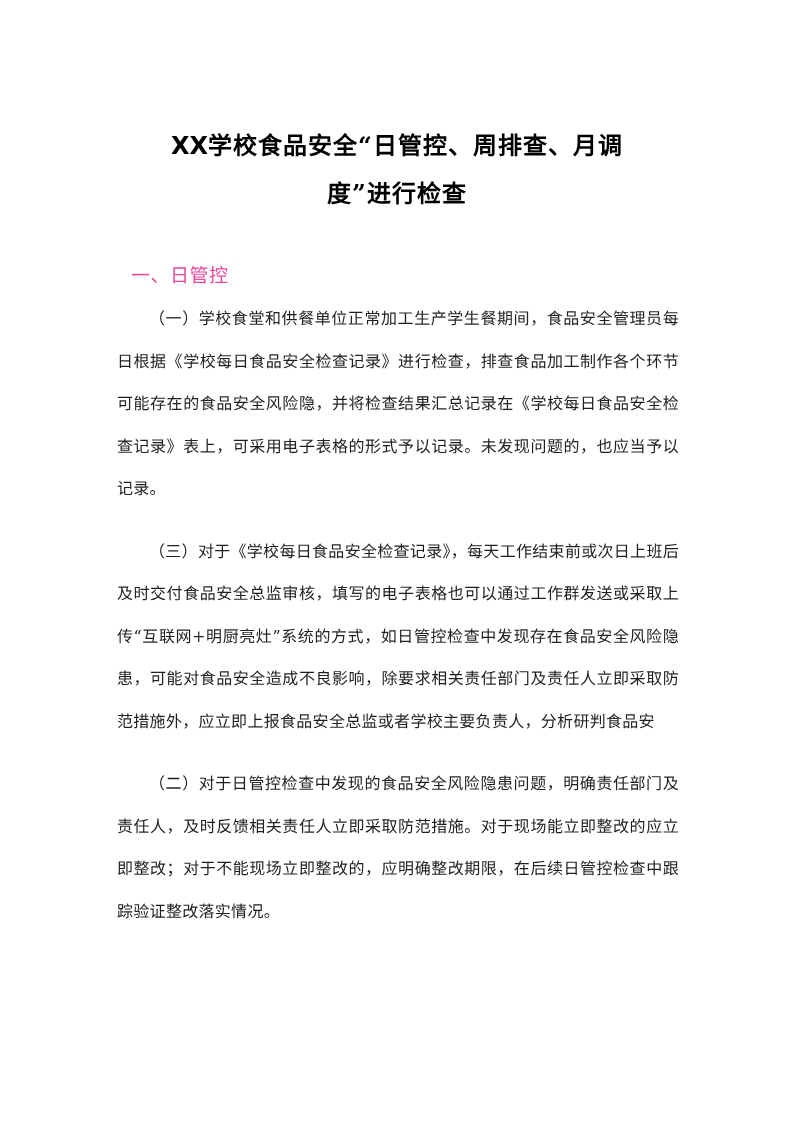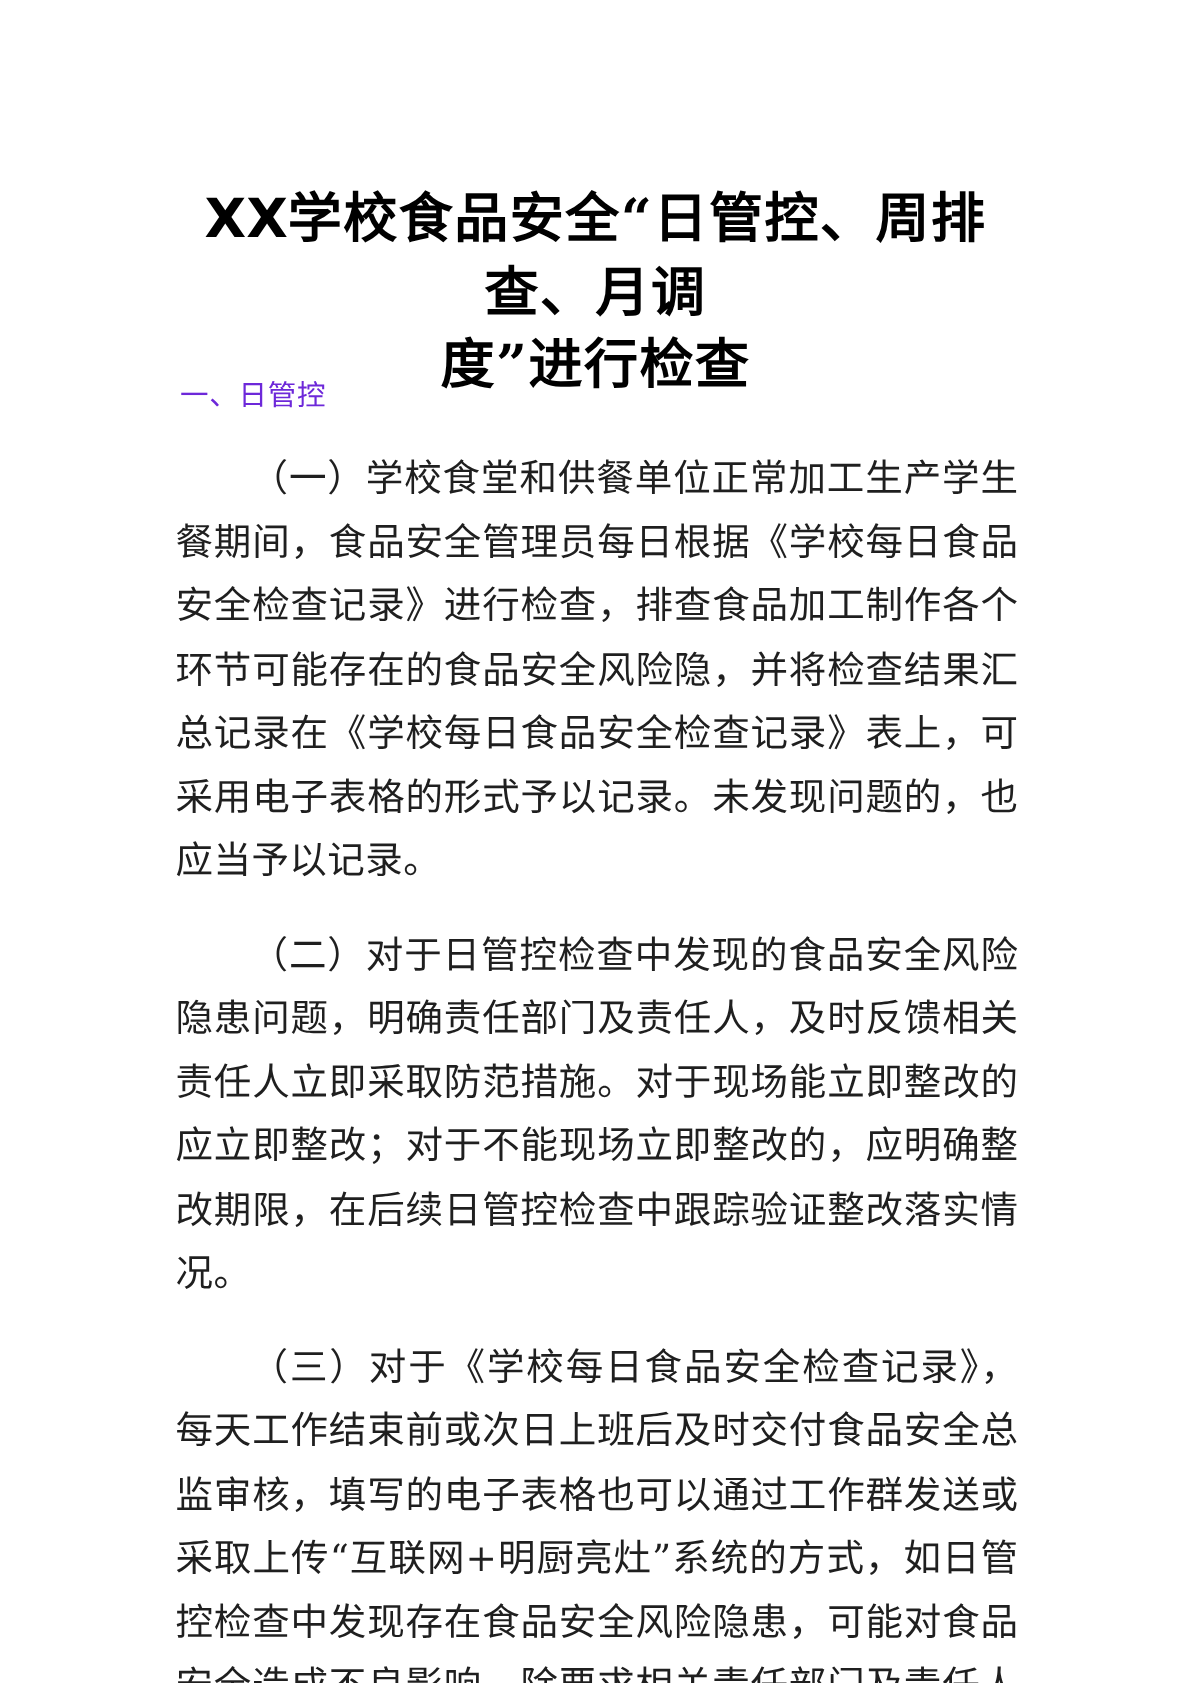--- a/index.html
+++ b/index.html
@@ -30,61 +30,61 @@
   .doc-title {
     margin: 0;
     padding: 0;
     position: absolute;
     top: 122px;
     left: 0;
     width: 560px;
     text-align: center;
     font-family: "DejaVu Serif", "Liberation Serif", serif;
     font-weight: bold;
-    font-size: 36px;
+    font-size: 24px;
     line-height: 48px;
     letter-spacing: 1px;
     color: #000000;
     word-break: break-all;
   }
   .doc-title .latin {
     font-family: "DejaVu Sans", "Liberation Sans", sans-serif;
     font-weight: bold;
     letter-spacing: 0px;
   }
 
   
   .section-heading {
     position: absolute;
     top: 248px;
     left: 0;
-    margin: 3px;
+    margin: 14px;
     padding: 0;
     font-family: Liberation Sans, sans-serif;
     font-size: 19px;
     line-height: 28px;
     font-weight: normal;
-    color: #6d28d9;
+    color: #ec4899;
     letter-spacing: 0.5px;
   }
 
   
   .para-flow {
     position: absolute;
     top: 298px;
     left: 0;
     width: 562px;
   }
 
   p.para {
     margin: 0 0 20px 0;
     padding: 0;
     text-indent: 2em;
     font-family: "DejaVu Serif", "Liberation Serif", serif;
-    font-size: 25px;
+    font-size: 16px;
     line-height: 42.5px;
     color: #1f1f1f;
     text-align: justify;
     text-justify: inter-ideograph;
     letter-spacing: 0.3px;
     word-break: break-all;
   }
   p.para:last-child { margin-bottom: 0; }
 </style>
 </head>
@@ -96,19 +96,19 @@
 
     <h1 class="doc-title">
       <span class="latin">XX</span><span>学校食品安全“日管控、周排查、月调</span><br>
       <span>度”进行检查</span>
     </h1>
 
     <h2 class="section-heading">一、日管控</h2>
 
     <div class="para-flow">
       <p class="para">（一）学校食堂和供餐单位正常加工生产学生餐期间，食品安全管理员每日根据《学校每日食品安全检查记录》进行检查，排查食品加工制作各个环节可能存在的食品安全风险隐，并将检查结果汇总记录在《学校每日食品安全检查记录》表上，可采用电子表格的形式予以记录。未发现问题的，也应当予以记录。</p>
+      <p class="para">（三）对于《学校每日食品安全检查记录》，每天工作结束前或次日上班后及时交付食品安全总监审核，填写的电子表格也可以通过工作群发送或采取上传“互联网+明厨亮灶”系统的方式，如日管控检查中发现存在食品安全风险隐患，可能对食品安全造成不良影响，除要求相关责任部门及责任人立即采取防范措施外，应立即上报食品安全总监或者学校主要负责人，分析研判食品安</p>
       <p class="para">（二）对于日管控检查中发现的食品安全风险隐患问题，明确责任部门及责任人，及时反馈相关责任人立即采取防范措施。对于现场能立即整改的应立即整改；对于不能现场立即整改的，应明确整改期限，在后续日管控检查中跟踪验证整改落实情况。</p>
-      <p class="para">（三）对于《学校每日食品安全检查记录》，每天工作结束前或次日上班后及时交付食品安全总监审核，填写的电子表格也可以通过工作群发送或采取上传“互联网+明厨亮灶”系统的方式，如日管控检查中发现存在食品安全风险隐患，可能对食品安全造成不良影响，除要求相关责任部门及责任人立即采取防范措施外，应立即上报食品安全总监或者学校主要负责人，分析研判食品安</p>
     </div>
 
   </div>
 
 </div>
 
 </body></html>

